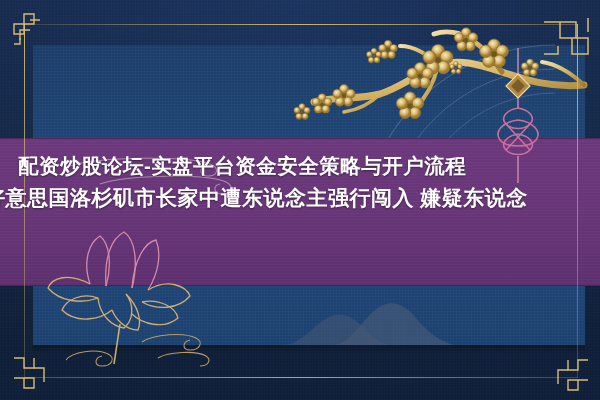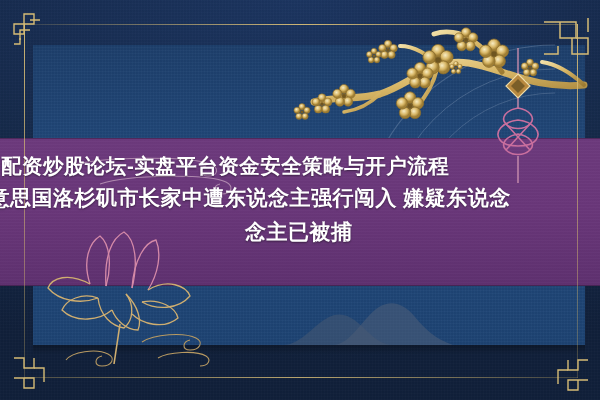--- a/index.html
+++ b/index.html
@@ -70,21 +70,21 @@
 
   
   .cloudline{position:absolute;left:60px;top:152px;width:210px;height:46px;opacity:.55;}
 
   
   .arc{position:absolute;right:40px;top:35px;width:210px;height:210px;opacity:.22;}
 
   
   .text-wrap{
     position:absolute;left:0;top:150px;width:600px;
-    padding:0 1px;box-sizing:border-box;
+    padding:0 18px;box-sizing:border-box;
   }
   .line{
     color:#ffffff;
     font-weight:bold;
     white-space:nowrap;
     letter-spacing:.5px;
     text-shadow:0 1px 2px rgba(0,0,0,.45);
     font-family:"Liberation Sans","DejaVu Sans",sans-serif;
   }
   .line1{font-size:20.5px;line-height:31px;}
@@ -317,16 +317,15 @@
     <svg viewBox="0 0 42 42" fill="none" stroke="#d6bc76" stroke-width="1.4">
       <path d="M36 6 H26 V16 H16 V6"></path>
       <path d="M36 26 H26 V36 H16 V26 H26"></path>
       <path d="M16 16 H6 V30"></path>
     </svg>
   </div>
 
   <div class="text-wrap">
     <div class="line line1">配资炒股论坛-实盘平台资金安全策略与开户流程</div>
     <div class="line line2">好意思国洛杉矶市长家中遭东说念主强行闯入 嫌疑东说念</div>
-    <div class="line line3">念主已被捕</div>
   </div>
 
 </div>
 
 </body></html>

